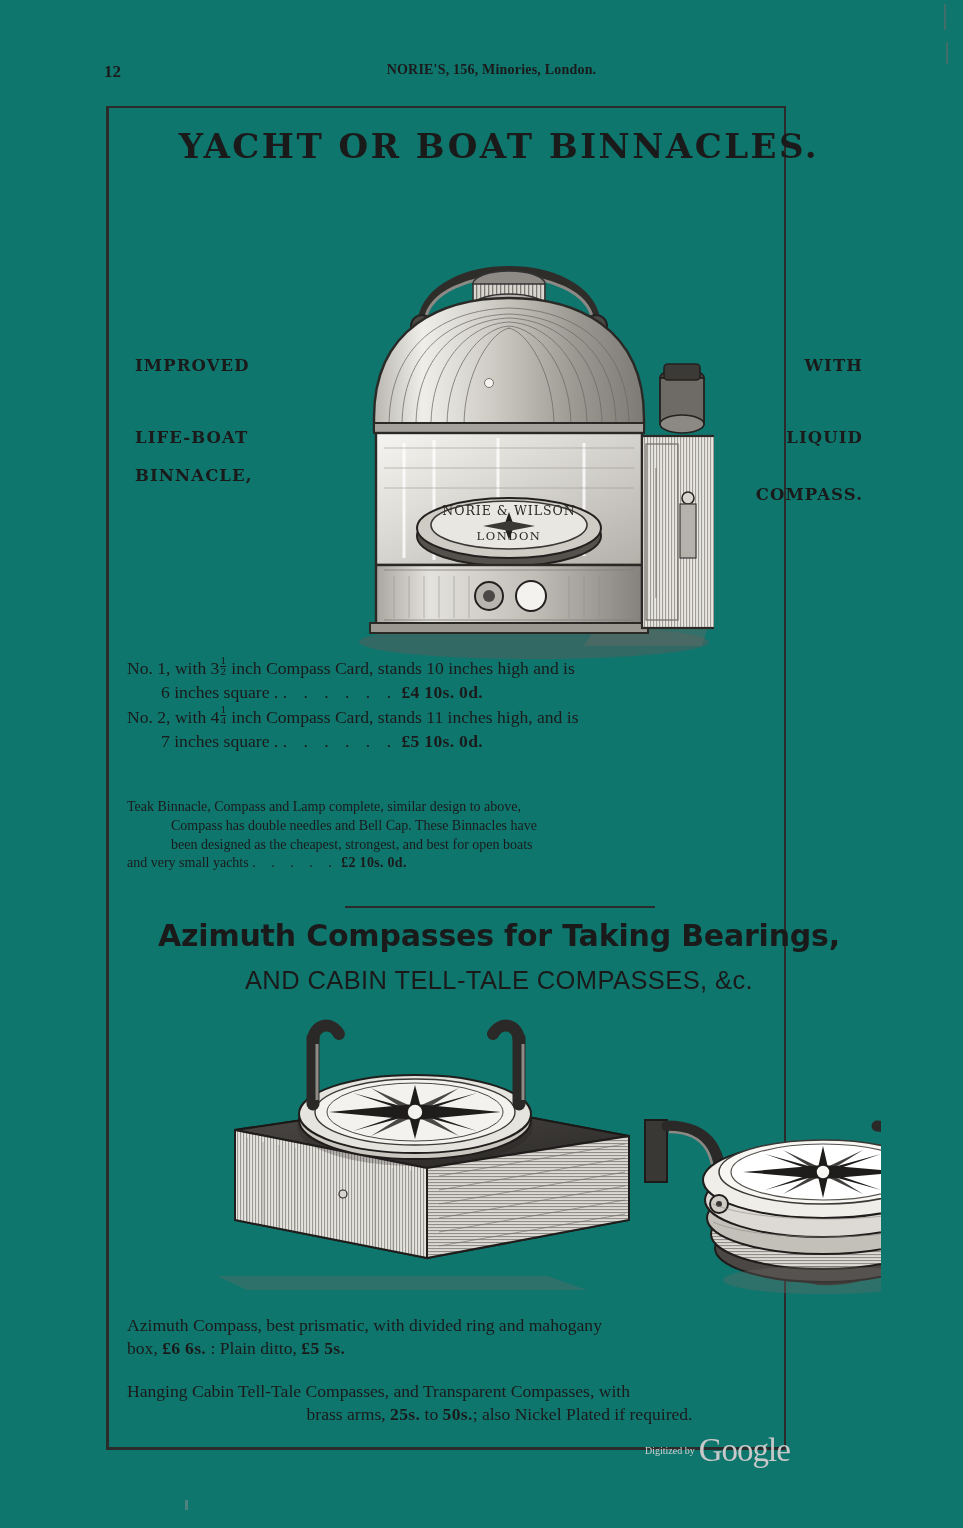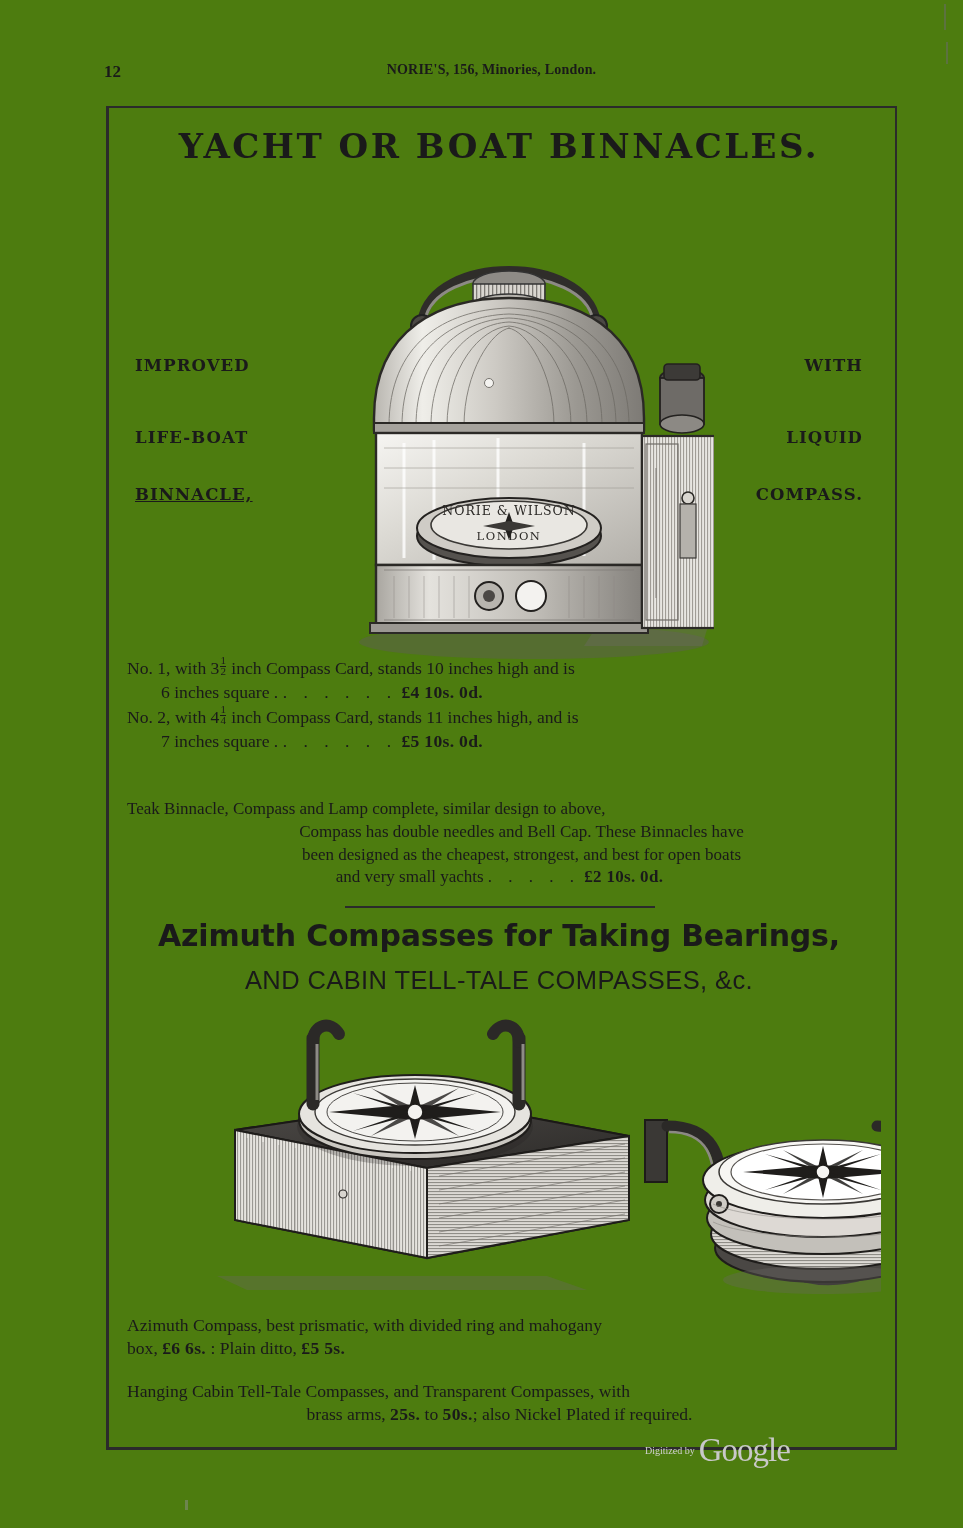--- a/index.html
+++ b/index.html
@@ -8,21 +8,21 @@
     background: #ffffff;
   }
   body {
     font-family: "Liberation Serif", serif;
     color: #1a1a1a;
   }
   #page {
     position: relative;
     width: 963px;
     height: 1528px;
-    background: #4d7c0f;
+    background: #0f766e;
     overflow: hidden;
   }
 
   
   .running-head {
     position: absolute;
     top: 62px;
     left: 0;
     width: 963px;
     height: 28px;
@@ -47,21 +47,21 @@
     letter-spacing: 0.2px;
     padding-left: 20px;
     box-sizing: border-box;
   }
 
   
   .frame {
     position: absolute;
     left: 106px;
     top: 106px;
-    width: 791px;
+    width: 680px;
     height: 1344px;
     border-left: 3px solid #2b2b2b;
     border-top: 2px solid #2b2b2b;
     border-right: 2px solid #2b2b2b;
     border-bottom: 3px solid #2b2b2b;
     box-sizing: border-box;
   }
   .frame-inner {
     position: absolute;
     left: 0; top: 0;
@@ -131,25 +131,25 @@
     vertical-align: -1px;
     margin: 0 1px;
   }
   .frac b { display: block; font-weight: normal; border-bottom: 1px solid #1a1a1a; }
 
   .para-teak {
     position: absolute;
     left: 18px;
     top: 690px;
     width: 745px;
-    font-size: 17px;
+    font-size: 14px;
     line-height: 1.34;
     text-indent: 0;
   }
-  .para-teak .cont { display: block; padding-left: 44px; text-align: center; }
+  .para-teak .cont { display: block; padding-left: 44px; }
 
   
   .rule {
     position: absolute;
     background: #2b2b2b;
     height: 2px;
   }
 
   
   .h2-azimuth {
@@ -239,21 +239,21 @@
   <div class="scan-mark" style="left:946px; top:42px; width:2px; height:22px;"></div>
   <div class="speck" style="left:185px; top:1500px; width:3px; height:10px;"></div>
 
   <div class="frame">
    <div class="frame-inner">
 
     <div class="h1-binnacles">YACHT OR BOAT BINNACLES.</div>
 
     <div class="side-cap cap-left" style="top:248px;">IMPROVED</div>
     <div class="side-cap cap-left" style="top:320px;">LIFE-BOAT</div>
-    <div class="side-cap cap-left" style="top:377px;text-decoration:underline;">BINNACLE,</div>
+    <div class="side-cap cap-left" style="top:358px;">BINNACLE,</div>
 
     <div class="side-cap cap-right" style="top:248px;">WITH</div>
     <div class="side-cap cap-right" style="top:320px;">LIQUID</div>
     <div class="side-cap cap-right" style="top:377px;">COMPASS.</div>
 
     <div class="illus1">
       <svg viewBox="0 0 430 500" width="430" height="500" aria-hidden="true">
         <defs>
           <pattern id="hatchV" width="3" height="3" patternUnits="userSpaceOnUse">
             <rect width="3" height="3" fill="#e8e6e1"></rect>

